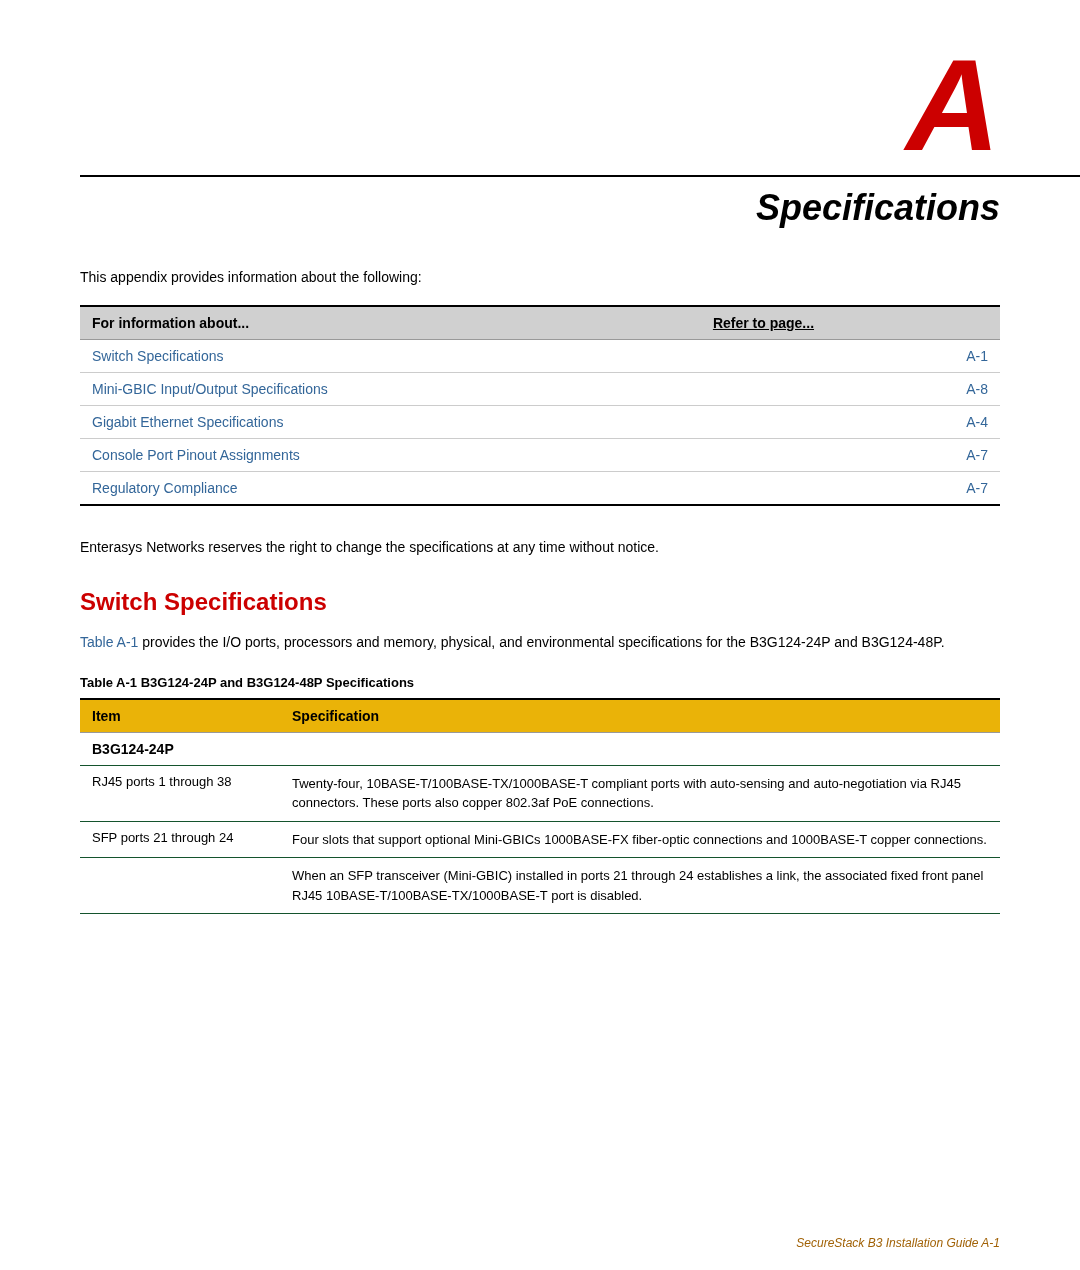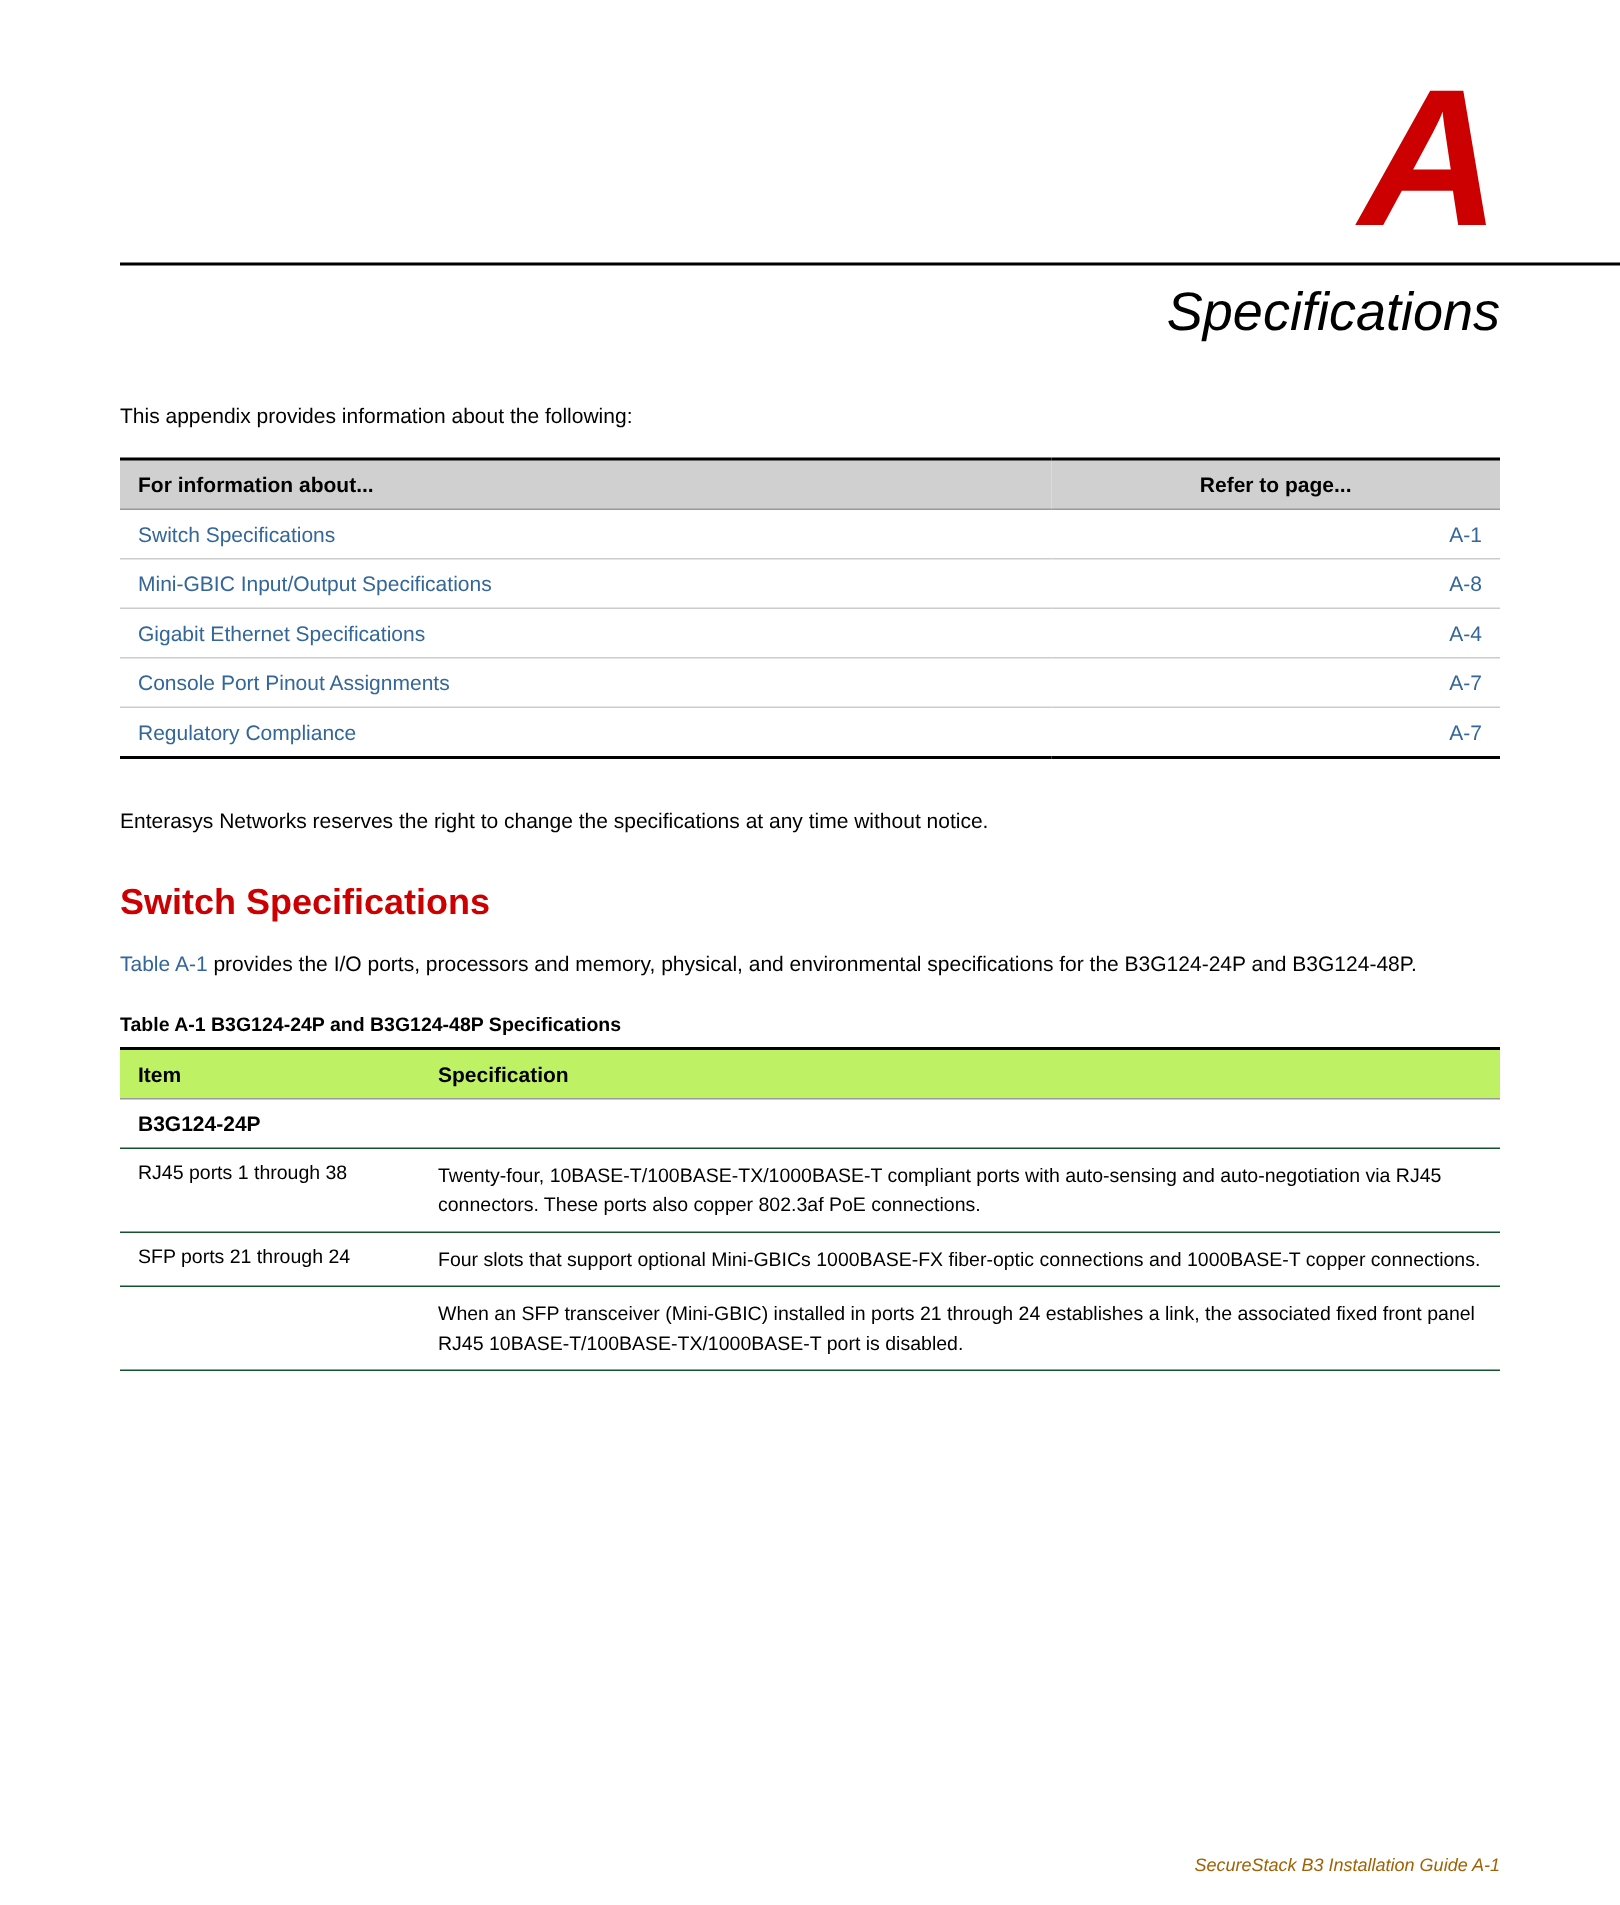--- a/index.html
+++ b/index.html
@@ -47,21 +47,21 @@
       width: calc(100% - 80px);
       height: 2px;
       background: #000000;
       margin-left: 80px;
       margin-top: 5px;
     }
 
     .chapter-title {
       font-size: 36px;
       font-style: italic;
-      font-weight: normal;
+      font-weight: bold;
       color: #000000;
       text-align: right;
       padding-right: 80px;
       margin-top: 10px;
       margin-bottom: 40px;
     }
 
     
     .content-area {
       padding: 0 80px;
@@ -90,21 +90,22 @@
     .toc-table thead th {
       padding: 8px 12px;
       text-align: left;
       font-size: 14px;
       font-weight: bold;
       color: #000000;
       border-bottom: 1px solid #999999;
     }
 
     .toc-table thead th:last-child {
-      text-align: center;
+      text-align: left;
+      text-decoration: underline;
     }
 
     .toc-table tbody tr {
       border-bottom: 1px solid #cccccc;
     }
 
     .toc-table tbody td {
       padding: 8px 12px;
       font-size: 14px;
       color: #000000;
@@ -157,21 +158,21 @@
     
     .specs-table {
       width: 100%;
       border-collapse: collapse;
       border-top: 2px solid #000000;
       border-bottom: 1px solid #000000;
       margin-bottom: 30px;
     }
 
     .specs-table thead tr {
-      background: #bef264;
+      background: #eab308;
     }
 
     .specs-table thead th {
       padding: 8px 12px;
       text-align: left;
       font-size: 14px;
       font-weight: bold;
       color: #000000;
       border-bottom: 1px solid #999999;
     }

